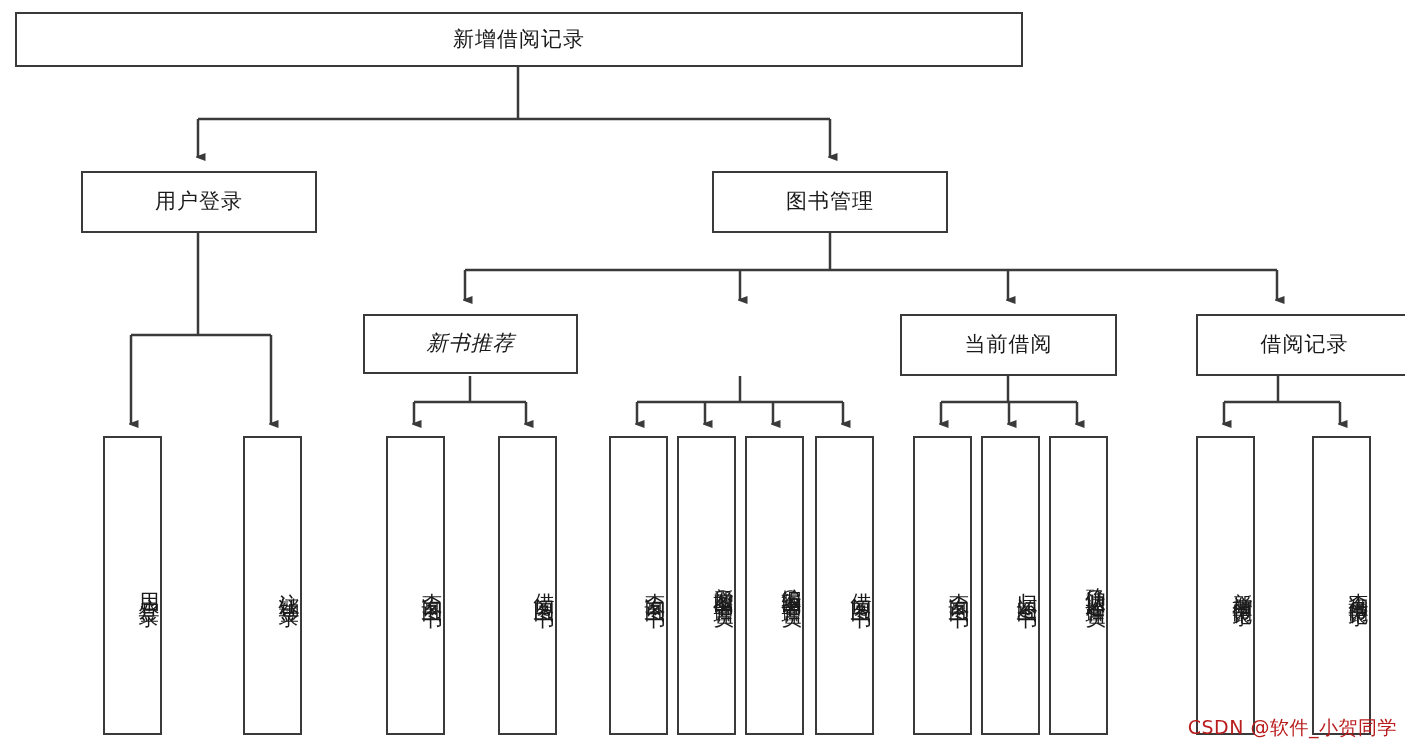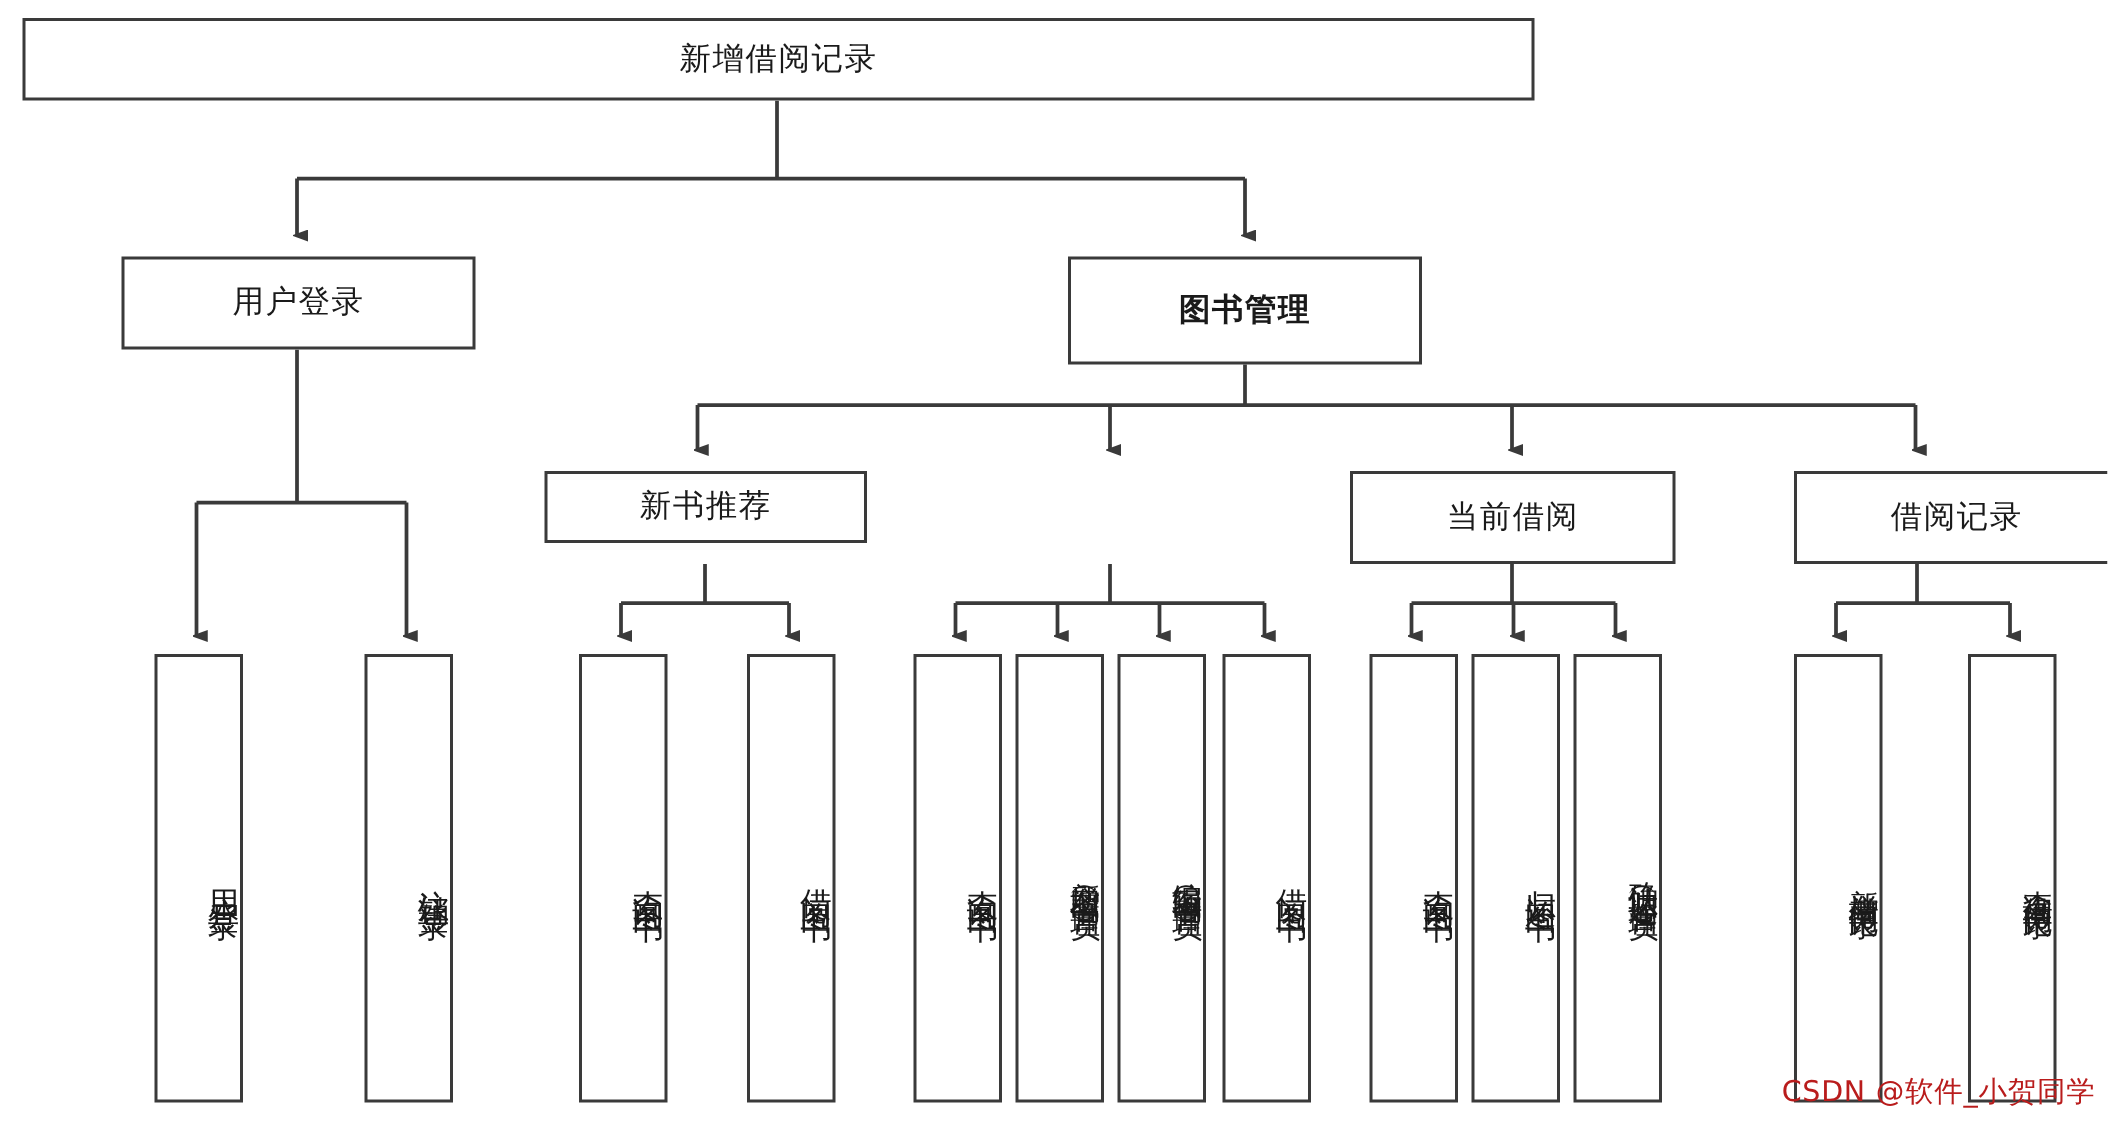--- a/index.html
+++ b/index.html
@@ -116,23 +116,23 @@
       <path d="M1278,376 L1278,402"></path>
       <path d="M1224,402 L1340,402"></path>
       <path d="M1224,402 L1224,424" marker-end="url(#arrow)"></path>
       <path d="M1340,402 L1340,424" marker-end="url(#arrow)"></path>
     </g>
   </svg>
 
   <div class="node node-h" style="left:15px; top:12px; width:1008px; height:55px;">新增借阅记录</div>
 
   <div class="node node-h" style="left:81px; top:171px; width:236px; height:62px;">用户登录</div>
-  <div class="node node-h" style="left:712px; top:171px; width:236px; height:72px;font-weight:bold;">图书管理</div>
+  <div class="node node-h" style="left:712px; top:171px; width:236px; height:62px;">图书管理</div>
 
-  <div class="node node-h" style="left:363px; top:314px; width:215px; height:48px;">新书推荐</div>
+  <div class="node node-h" style="left:363px; top:314px; width:215px; height:60px;font-style:italic;">新书推荐</div>
   <div class="node node-h" style="left:900px; top:314px; width:217px; height:62px;">当前借阅</div>
   <div class="node node-h" style="left:1196px; top:314px; width:217px; height:62px;">借阅记录</div>
 
   <div class="node node-v" style="left:103px; top:436px; width:59px; height:299px;">用户登录</div>
   <div class="node node-v" style="left:243px; top:436px; width:59px; height:299px;">注销登录</div>
 
   <div class="node node-v" style="left:386px; top:436px; width:59px; height:299px;">查询图书</div>
   <div class="node node-v" style="left:498px; top:436px; width:59px; height:299px;">借阅图书</div>
 
   <div class="node node-v" style="left:609px; top:436px; width:59px; height:299px;">查询图书</div>

